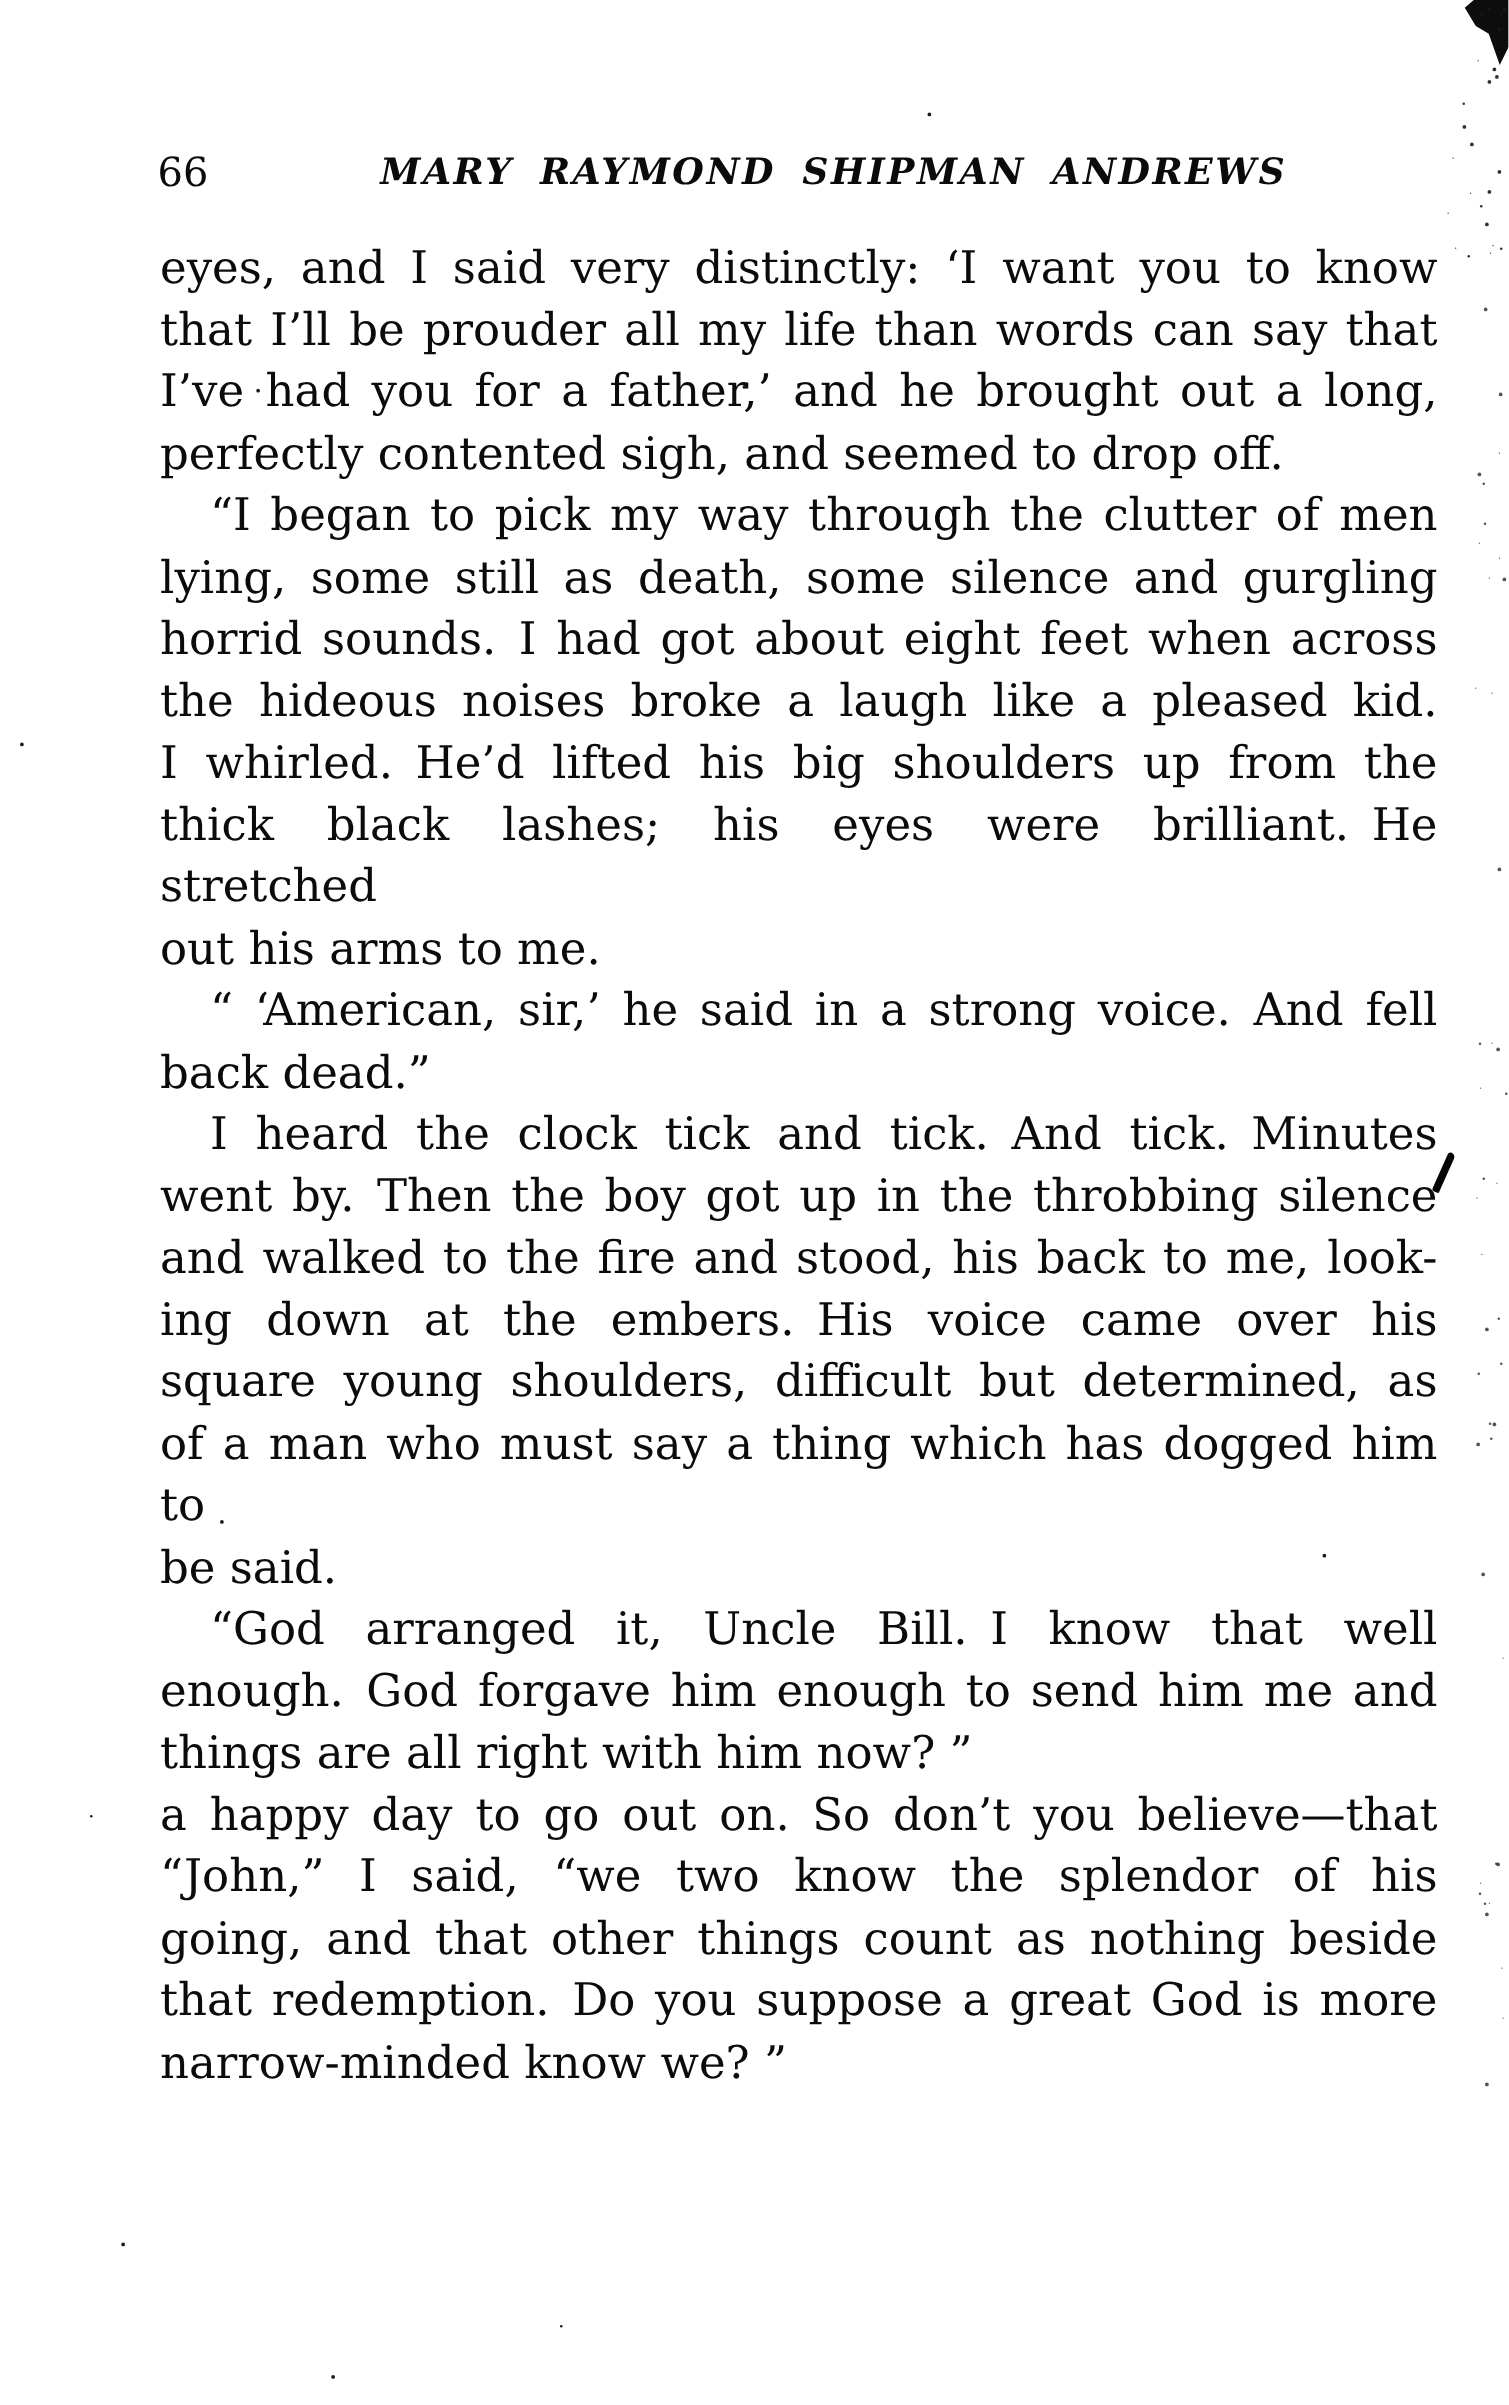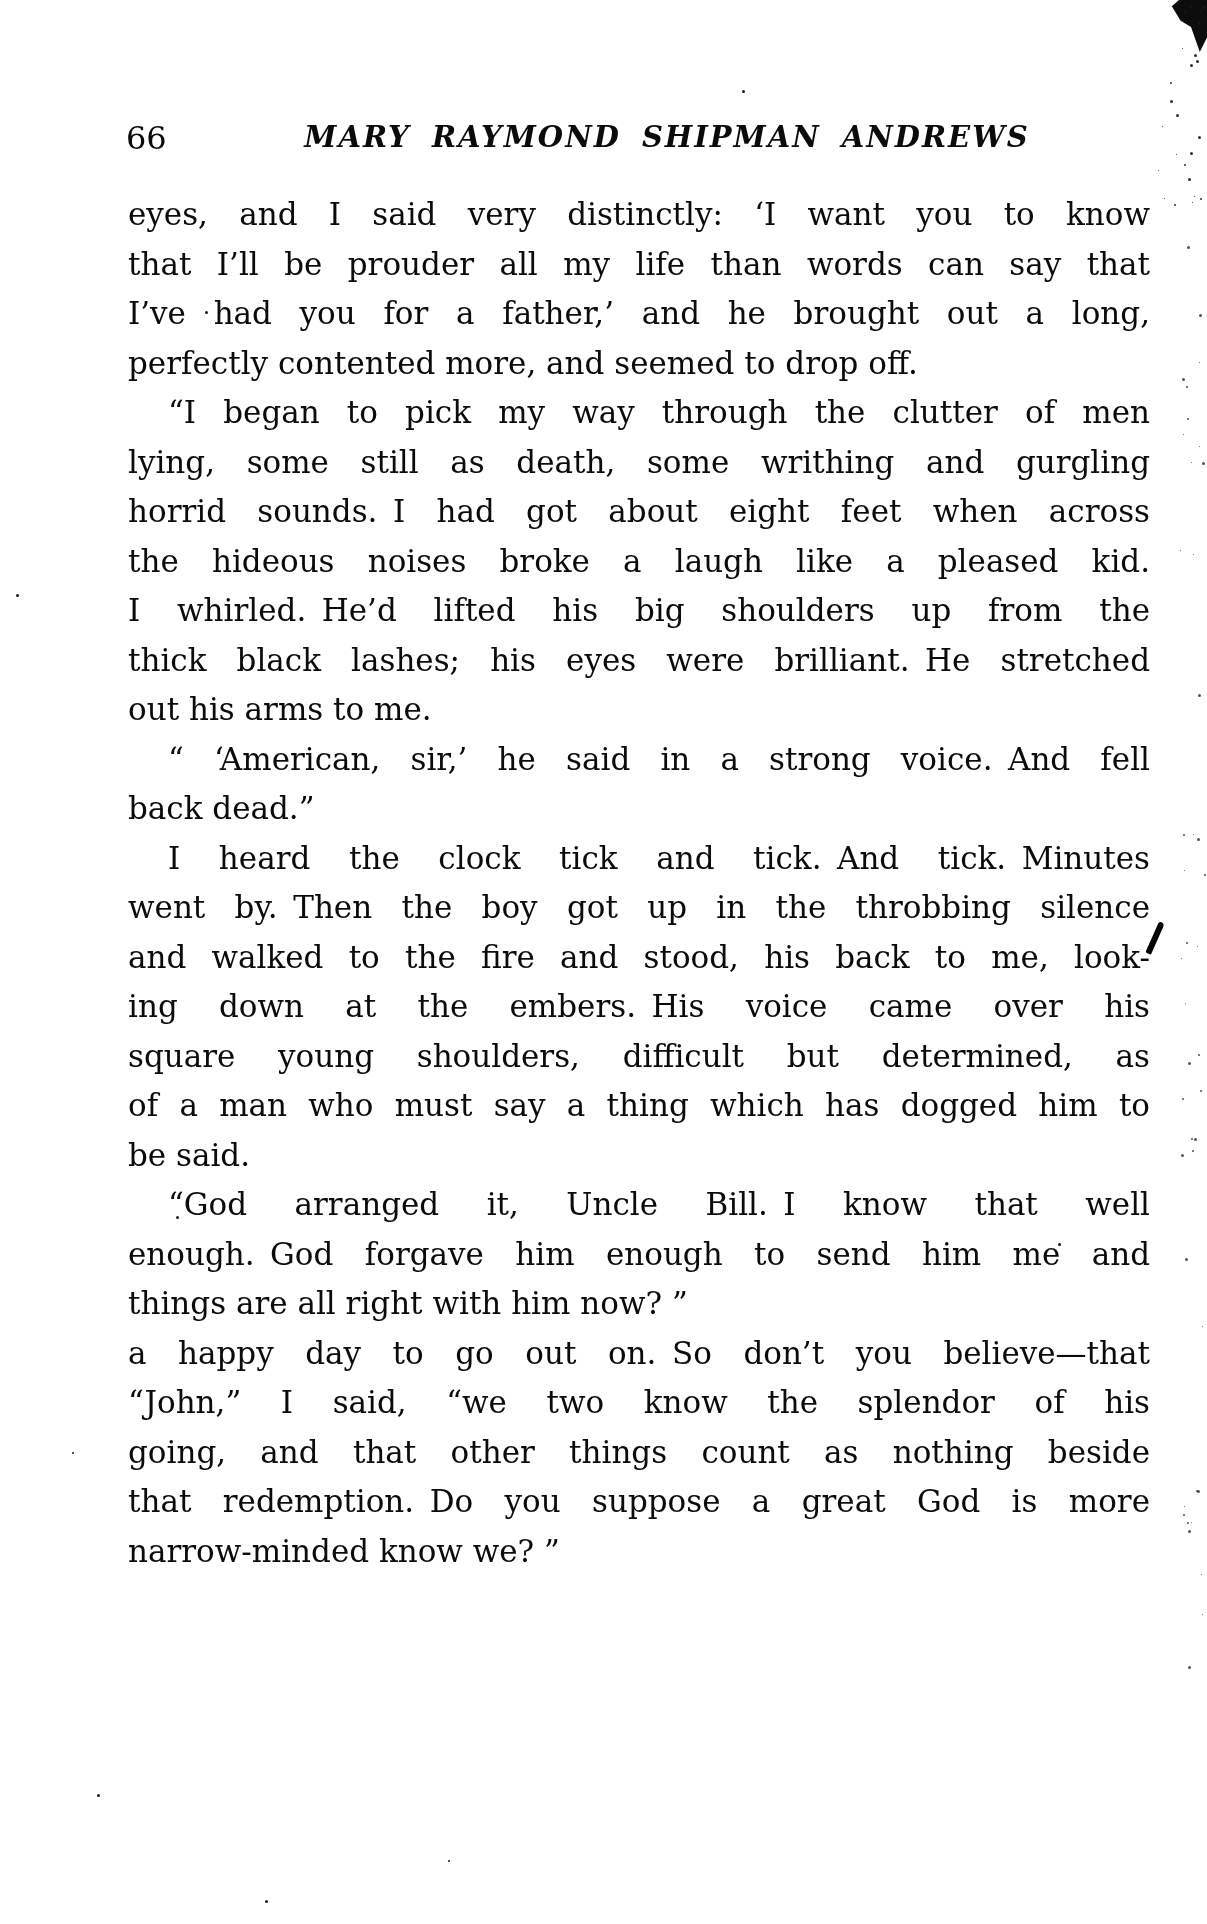--- a/index.html
+++ b/index.html
@@ -20,21 +20,21 @@
     position:absolute;left:128px;top:120px;width:1022px;
     text-align:center;text-indent:56px;
     font-style:italic;font-weight:bold;
     font-size:29px;letter-spacing:2px;word-spacing:9px;
     white-space:nowrap;
   }
   .text-block{
     position:absolute;left:128px;top:190px;width:1022px;
   }
   .line{
-    font-size:31px;
+    font-size:36px;
     line-height:49.5px;
     text-align:justify;
     text-align-last:justify;
     text-justify:inter-word;
   }
   .line.last{text-align-last:left;}
   .line.indent{text-indent:40px;}
   
   .corner-stain{
     position:absolute;top:0;right:0;width:40px;height:52px;
@@ -56,26 +56,26 @@
 
   <div class="page-number">66</div>
   <div class="running-title">MARY RAYMOND SHIPMAN ANDREWS</div>
 
   <div class="text-block">
 
     <div>
       <div class="line">eyes, and I said very distinctly: ‘I want you to know</div>
       <div class="line">that I’ll be prouder all my life than words can say that</div>
       <div class="line">I’ve had you for a father,’ and he brought out a long,</div>
-      <div class="line last">perfectly contented more, and seemed to drop off.</div>
+      <div class="line last">perfectly contented sigh, and seemed to drop off.</div>
     </div>
 
     <div>
       <div class="line indent">“I began to pick my way through the clutter of men</div>
-      <div class="line">lying, some still as death, some writhing and gurgling</div>
+      <div class="line">lying, some still as death, some silence and gurgling</div>
       <div class="line">horrid sounds. I had got about eight feet when across</div>
       <div class="line">the hideous noises broke a laugh like a pleased kid.</div>
       <div class="line">I whirled. He’d lifted his big shoulders up from the</div>
       <div class="line">thick black lashes; his eyes were brilliant. He stretched</div>
       <div class="line last">out his arms to me.</div>
     </div>
 
     <div>
       <div class="line indent">“ ‘American, sir,’ he said in a strong voice. And fell</div>
       <div class="line last">back dead.”</div>

